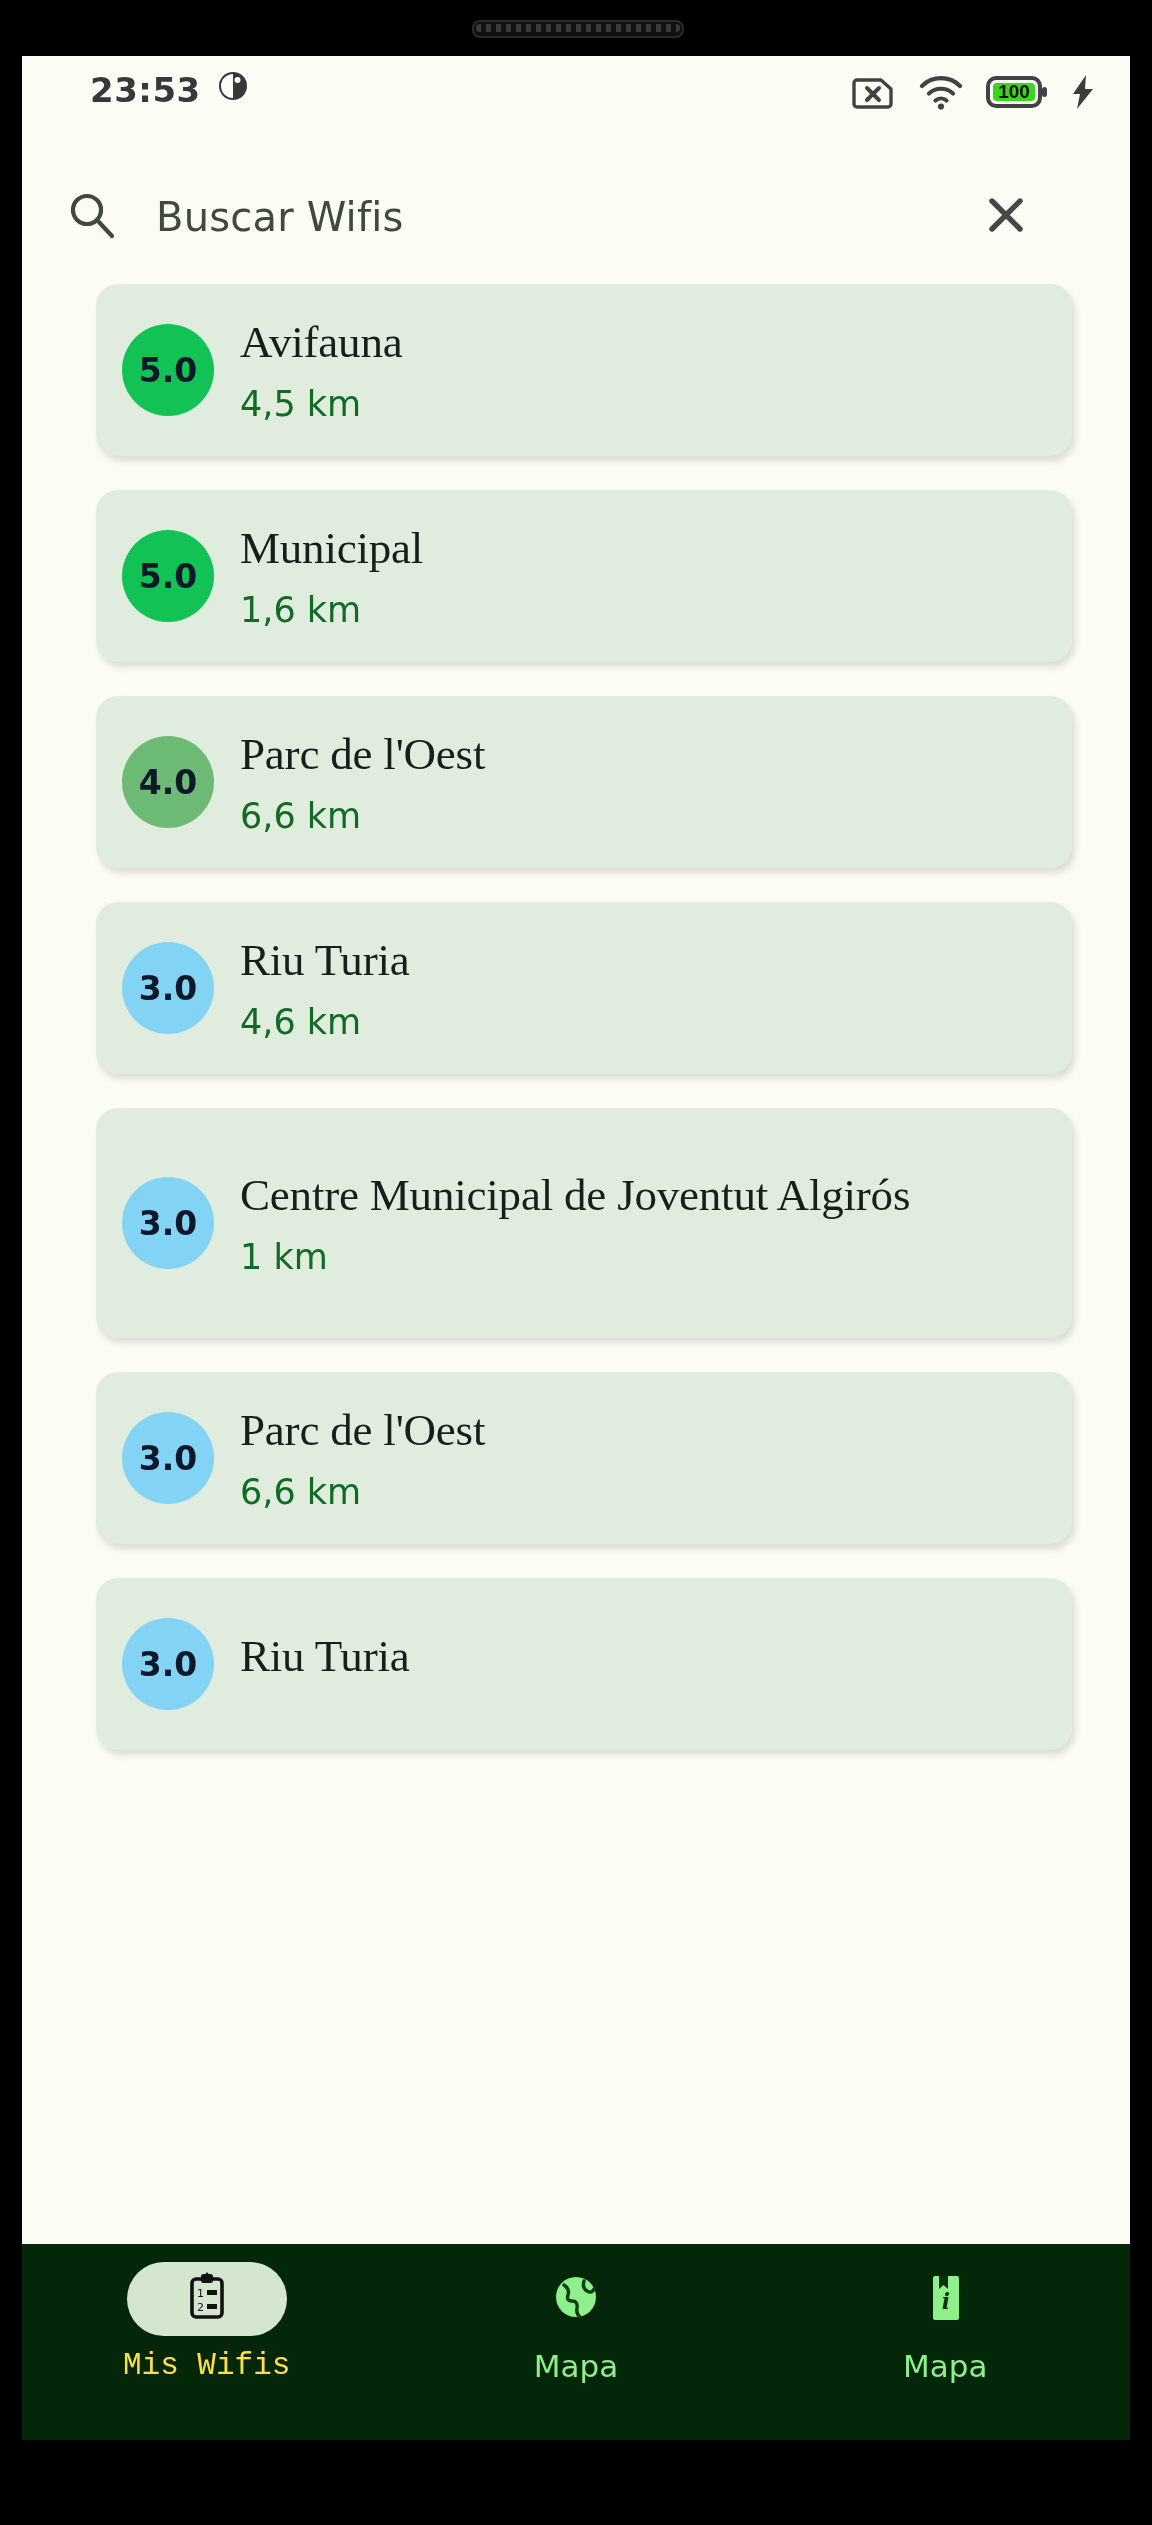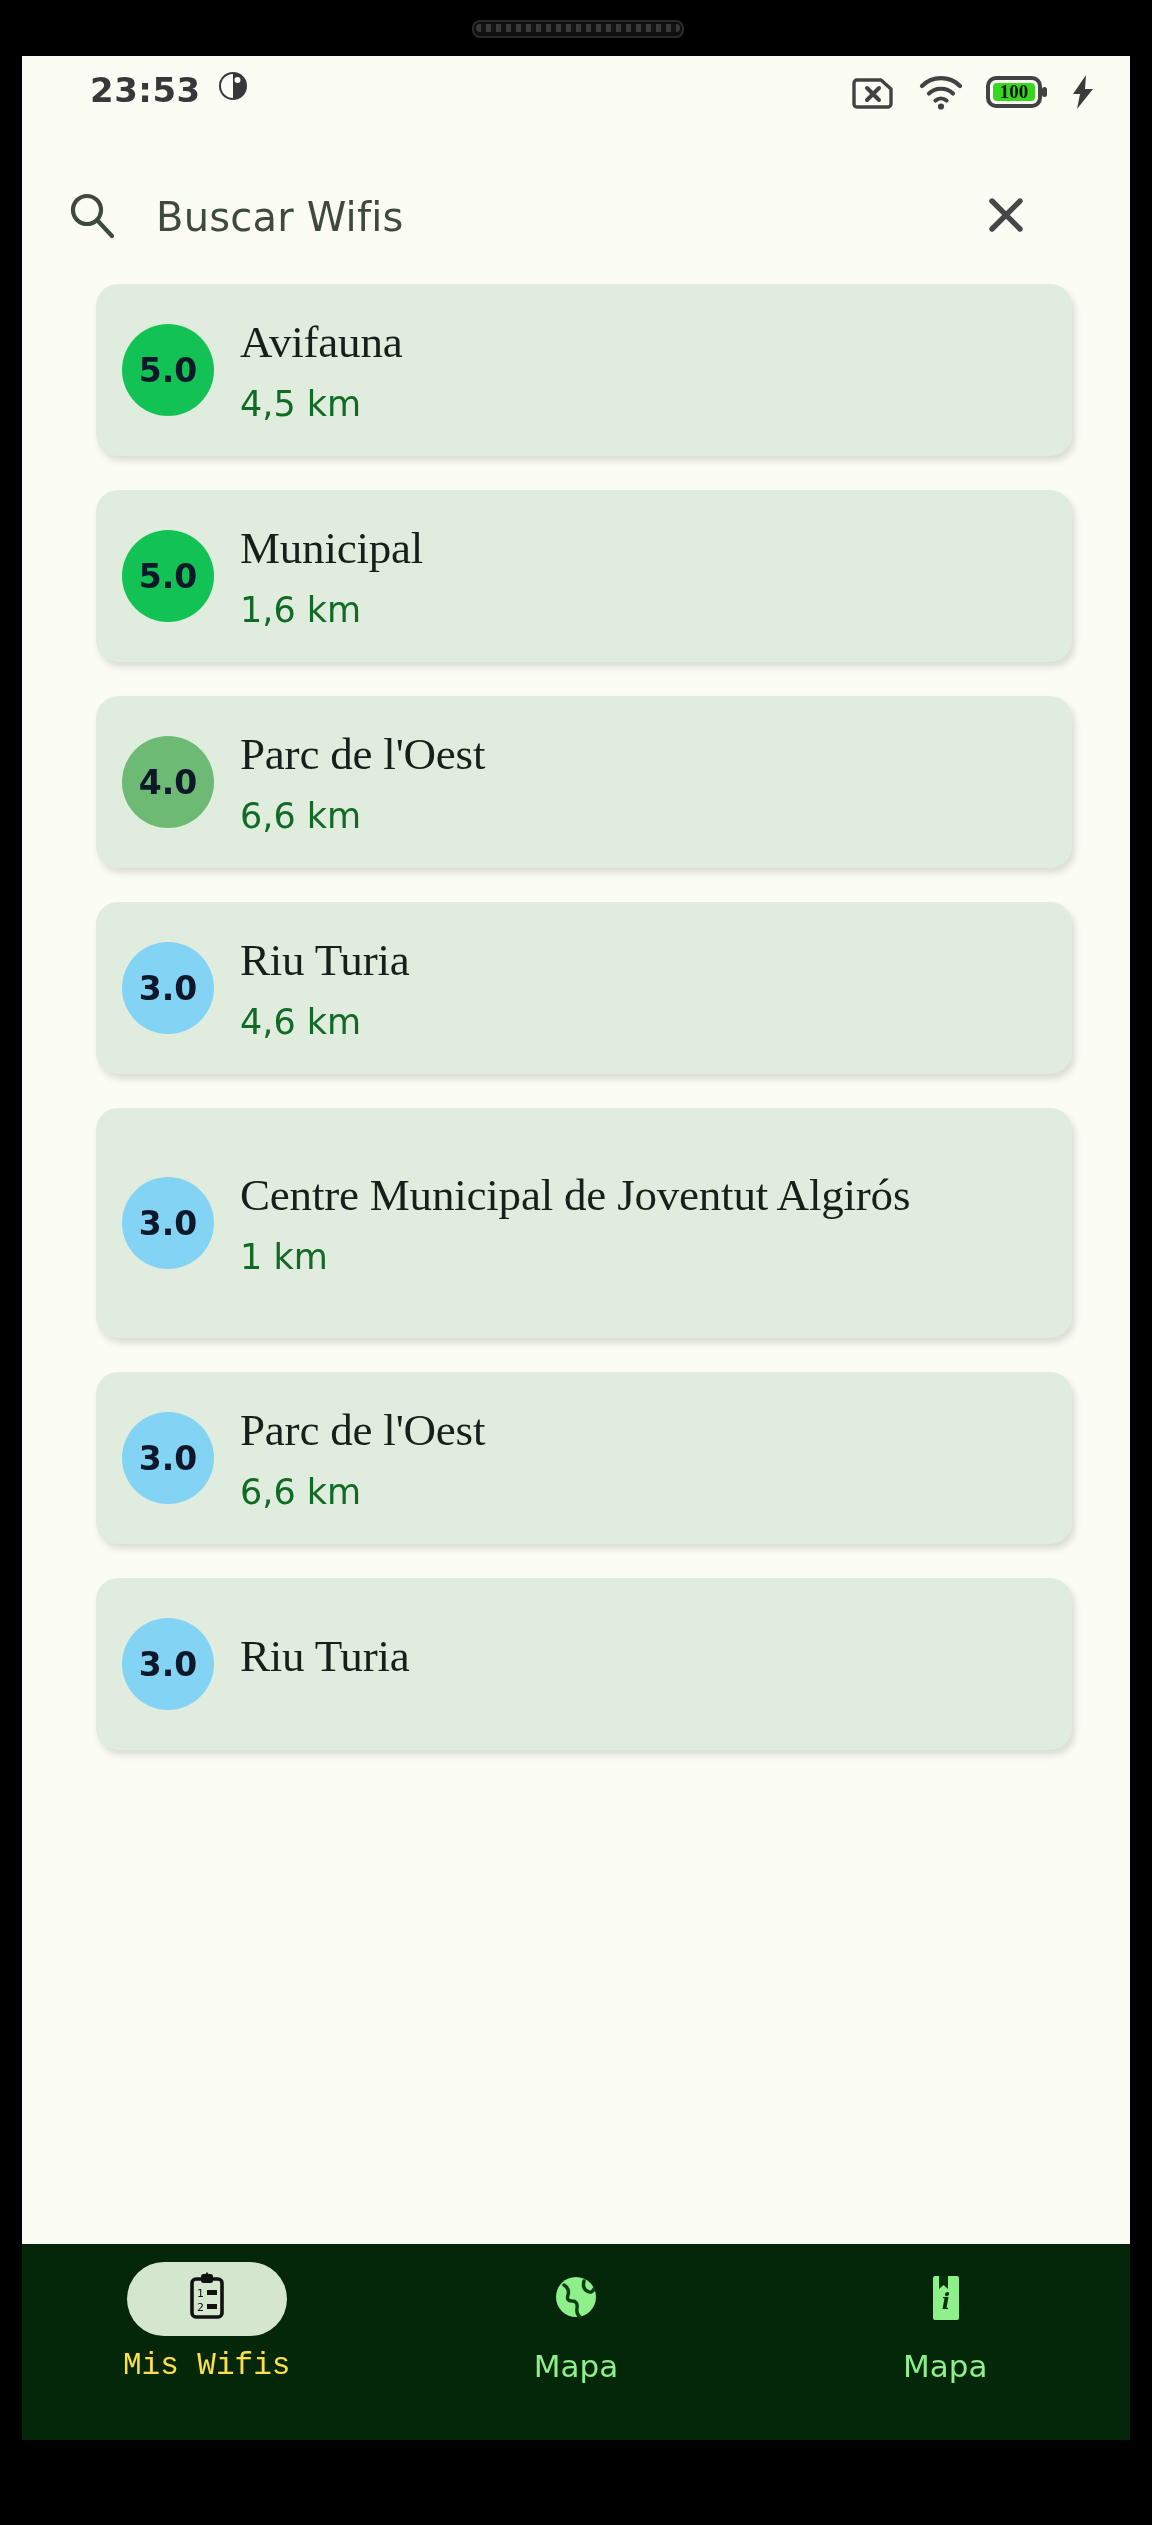--- a/index.html
+++ b/index.html
@@ -250,21 +250,21 @@
             <circle cx="23" cy="33.5" r="3.1" fill="#424242"></circle>
           </svg>
         </span>
 
         <span style="position:relative;display:inline-block;">
           <svg class="sb-icon" width="62" height="34" viewBox="0 0 62 34">
             <rect x="2" y="3" width="52" height="28" rx="8" ry="8" fill="none" stroke="#424242" stroke-width="4"></rect>
             <rect x="7" y="8" width="42" height="18" rx="4" ry="4" fill="#39d61e"></rect>
             <rect x="56" y="12" width="5" height="10" rx="2.5" fill="#424242"></rect>
           </svg>
-          <span style="position:absolute;left:0;top:0;width:56px;height:34px;display:flex;align-items:center;justify-content:center;font-size:19px;font-weight:bold;color:#111;font-family:Liberation Serif, serif;">100</span>
+          <span style="position:absolute;left:0;top:0;width:56px;height:34px;display:flex;align-items:center;justify-content:center;font-size:19px;font-weight:bold;color:#111;font-family:Liberation Sans, sans-serif;">100</span>
         </span>
 
         <span>
           <svg class="sb-icon" width="26" height="36" viewBox="0 0 26 36">
             <path d="M16 1 L3 20 h7 l-3 15 L23 15 h-8 z" fill="#3c3c3c"></path>
           </svg>
         </span>
       </div>
     </div>
 

